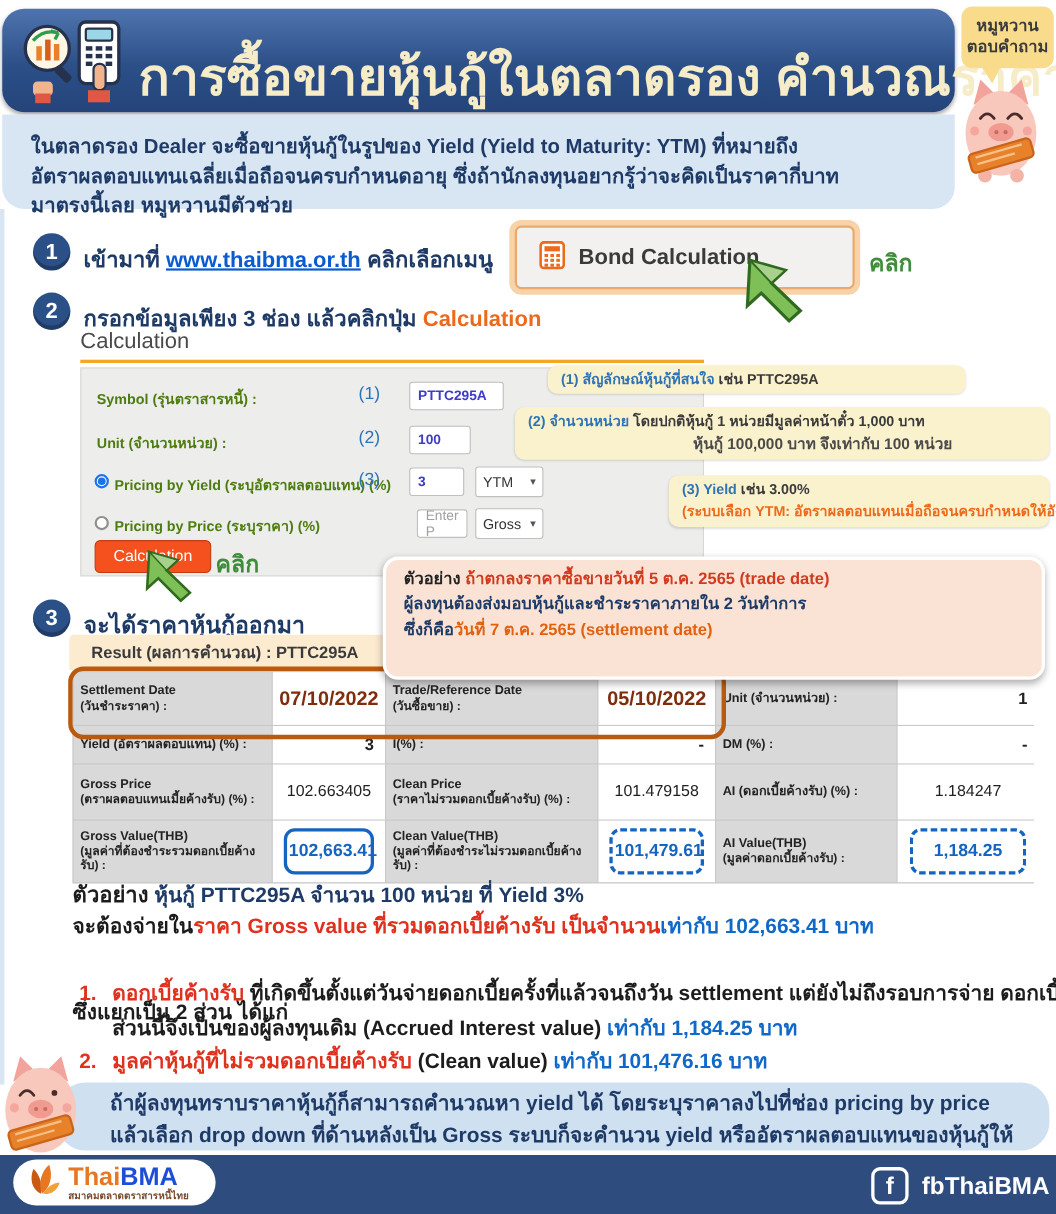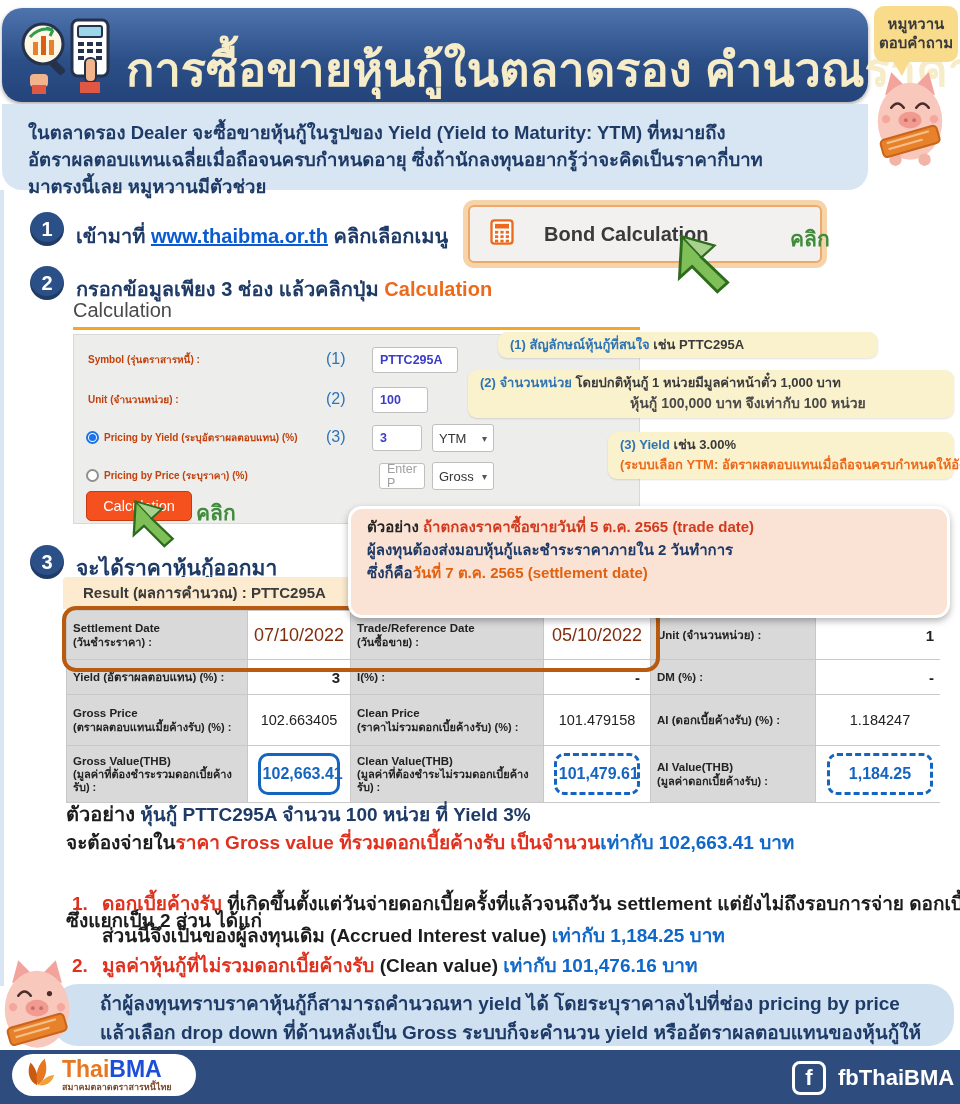--- a/index.html
+++ b/index.html
@@ -25,30 +25,30 @@
   
   .step-circle{width:34px;height:34px;border-radius:50%;background:#2B5087;color:#fff;
     font-weight:bold;font-size:20px;display:flex;align-items:center;justify-content:center;
     box-shadow:inset 0 -4px 0 rgba(0,0,0,.25);}
   .step-text{font-size:20px;font-weight:bold;color:#1E3A66;white-space:nowrap;}
   .link{color:#0B5BD0;text-decoration:underline;cursor:pointer;}
   .orange-t{color:#ED6A1C;}
   .green-t{color:#3F8C3A;font-weight:bold;font-size:21px;white-space:nowrap;}
 
   
-  .bond-btn{left:468px;top:205px;width:354px;height:58px;background:#F2F1EF;
+  .bond-btn{left:468px;top:205px;width:309px;height:58px;background:#F2F1EF;
     border:2px solid #ECA96B;box-shadow:0 0 0 5px #F6D3A8;border-radius:6px;
-    display:flex;align-items:center;gap:28px;padding-left:18px;box-sizing:border-box;cursor:pointer;}
+    display:flex;align-items:center;gap:10px;padding-left:18px;box-sizing:border-box;cursor:pointer;}
   .bond-btn-label{font-size:20px;font-weight:bold;color:#3A3A3A;}
 
   
   .calc-title{left:73px;top:299px;font-size:20px;color:#4A4A4A;}
   .calc-underline{left:73px;top:327px;width:567px;height:3px;background:#F5A623;}
   .form-box{left:73px;top:334px;width:567px;height:190px;background:#EDEDEC;border:1px solid #D8D8D8;box-sizing:border-box;}
-  .f-label{position:absolute;left:14px;font-size:10px;font-weight:bold;color:#c2410c;white-space:nowrap;}
+  .f-label{position:absolute;left:14px;font-size:13px;font-weight:bold;color:#4d7c0f;white-space:nowrap;}
   .f-label.radio-offset{left:30px;}
   .f-marker{position:absolute;left:252px;width:34px;font-size:16px;color:#2E74B5;white-space:nowrap;}
   .inp{position:absolute;background:#fff;border:1px solid #BFBFBF;border-radius:3px;height:26px;
     display:flex;align-items:center;padding-left:7px;box-sizing:border-box;
     font-size:12.5px;font-weight:bold;color:#3C3CCB;cursor:text;}
   .inp.placeholder{color:#A0A0A0;font-weight:normal;}
   .dd{position:absolute;background:#fff;border:1px solid #BFBFBF;border-radius:3px;height:28px;width:62px;
     display:flex;align-items:center;justify-content:space-between;padding:0 6px;box-sizing:border-box;
     font-size:13px;color:#333;cursor:pointer;}
   .dd .caret{font-size:10px;color:#555;}
@@ -84,21 +84,21 @@
   .rtable{left:66px;top:610px;width:872px;display:grid;
     grid-template-columns:180px 102px 192px 106px 164px 128px;
     grid-template-rows:48px 34px 50px 56px;background:#C8C8C8;gap:1px;border:1px solid #C8C8C8;}
   .cell{background:#fff;display:flex;flex-direction:column;justify-content:center;padding:2px 6px;box-sizing:border-box;}
   .cell.lab{background:#D9D9D9;}
   .lab-main{font-size:11.5px;font-weight:bold;color:#222;line-height:1.25;}
   .lab-sub{font-size:11px;font-weight:bold;color:#222;line-height:1.2;}
   .val{font-size:14.5px;color:#222;}
   .val.center{align-items:center;}
   .val.right{align-items:flex-end;padding-right:10px;font-weight:bold;font-size:15px;}
-  .val.date{align-items:center;font-size:18px;font-weight:normal;color:#7E2D0D;}
+  .val.date{align-items:center;font-size:18px;font-weight:bold;color:#7E2D0D;}
   .hl-ring{left:62px;top:606px;width:590px;height:58px;border:4px solid #B85A10;border-radius:14px;
     z-index:5;pointer-events:none;}
   .vbox{border:3px solid #1565C0;border-radius:10px;background:#fff;width:92%;margin:0 auto;
     text-align:center;padding:9px 2px;font-size:16px;font-weight:bold;color:#1565C0;box-sizing:border-box;}
   .vbox.dash{border-style:dashed;}
 
   
   .xp{font-size:19px;font-weight:bold;white-space:nowrap;line-height:1.3;}
   .xp-dark{color:#1c1c1c;}
   .xp-navy{color:#1E3A66;}

